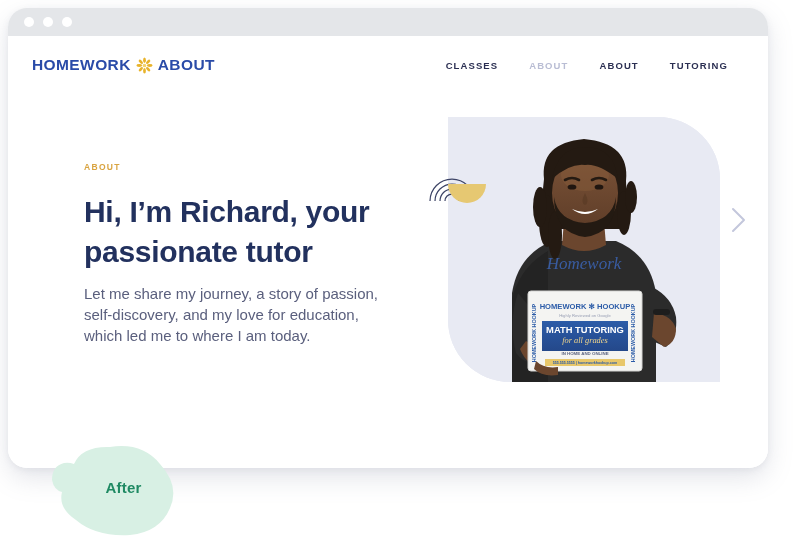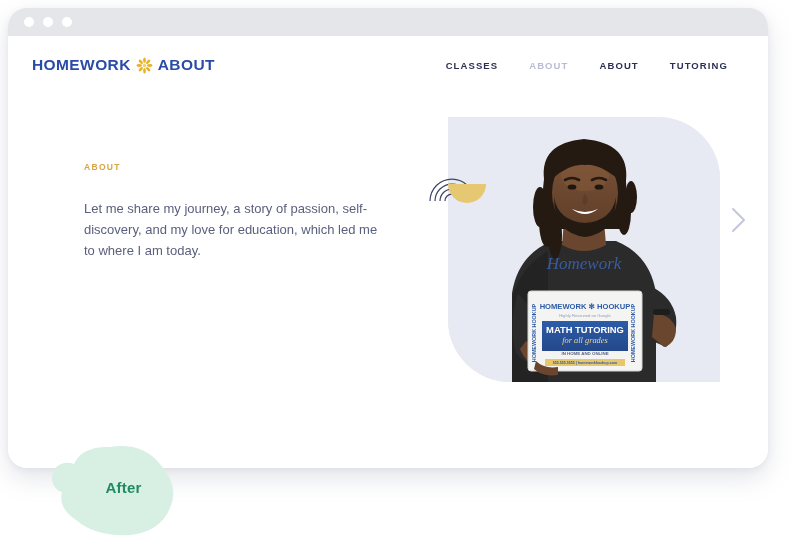--- a/index.html
+++ b/index.html
@@ -110,22 +110,22 @@
   }
   #hero-title {
     margin: 0;
     font-size: 30px;
     line-height: 40px;
     font-weight: bold;
     color: #22315e;
     letter-spacing: -0.3px;
   }
   #hero-paragraph {
-    margin: 26px 0 0 0;
-    font-size: 13px;
+    margin: 11px 0 0 0;
+    font-size: 15px;
     line-height: 21px;
     color: #5a5f7d;
     width: 300px;
   }
 
   
   #hero-media {
     position: absolute;
     left: 440px;
     top: 3px;
@@ -233,20 +233,21 @@
         <a class="nav-link">ABOUT</a>
         <a class="nav-link">TUTORING</a>
       </div>
 
     </div>
 
     <div id="hero">
 
       <div id="hero-copy">
         <p id="eyebrow">ABOUT</p>
+        <h1 id="hero-title">Hi, I’m Richard, your passionate tutor</h1>
         <p id="hero-paragraph">Let me share my journey, a story of passion, self-discovery, and my love for education, which led me to where I am today.</p>
       </div>
 
       <div id="hero-media">
 
         <div id="media-card">
           <svg id="tutor-photo" viewBox="0 0 272 265" preserveAspectRatio="xMidYMax meet">
             <defs>
               <clipPath id="cardClip">
                 <rect x="0" y="0" width="272" height="265"></rect>

